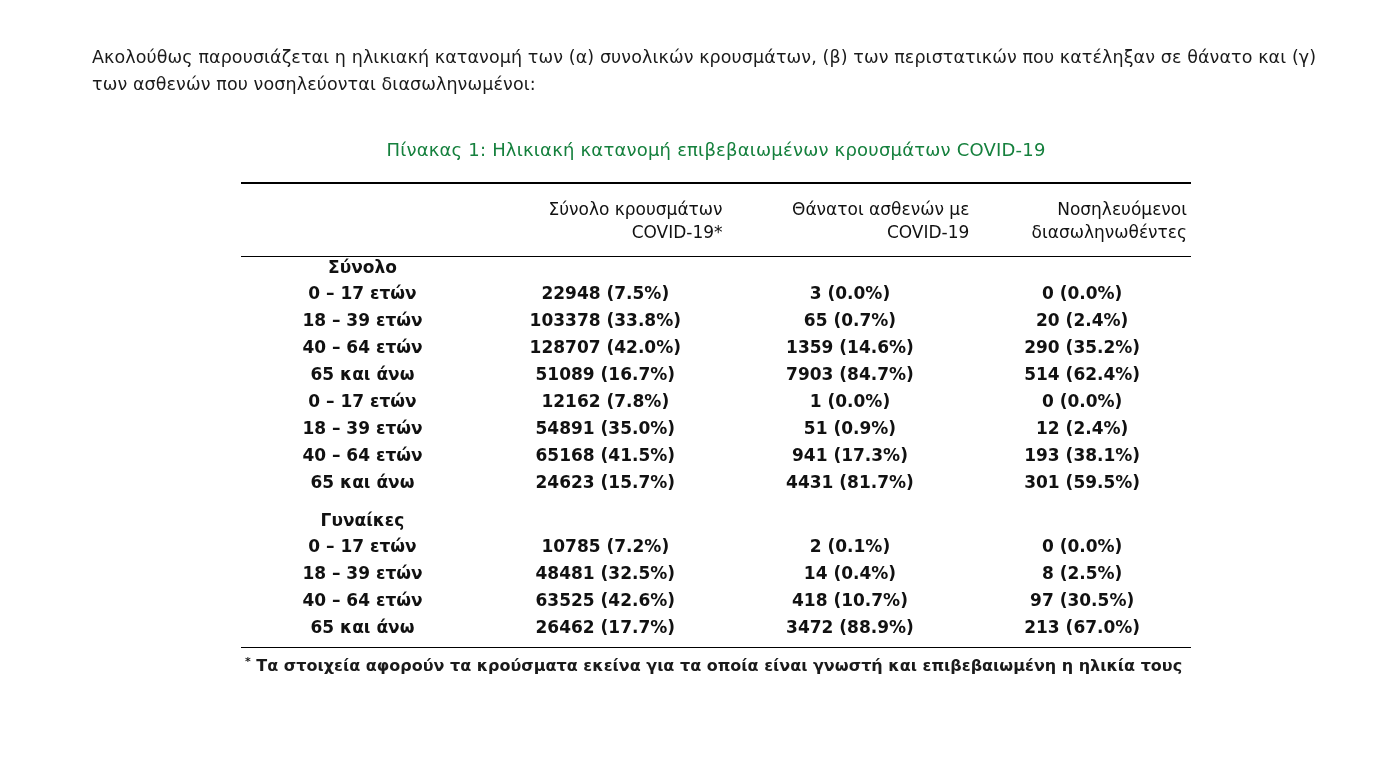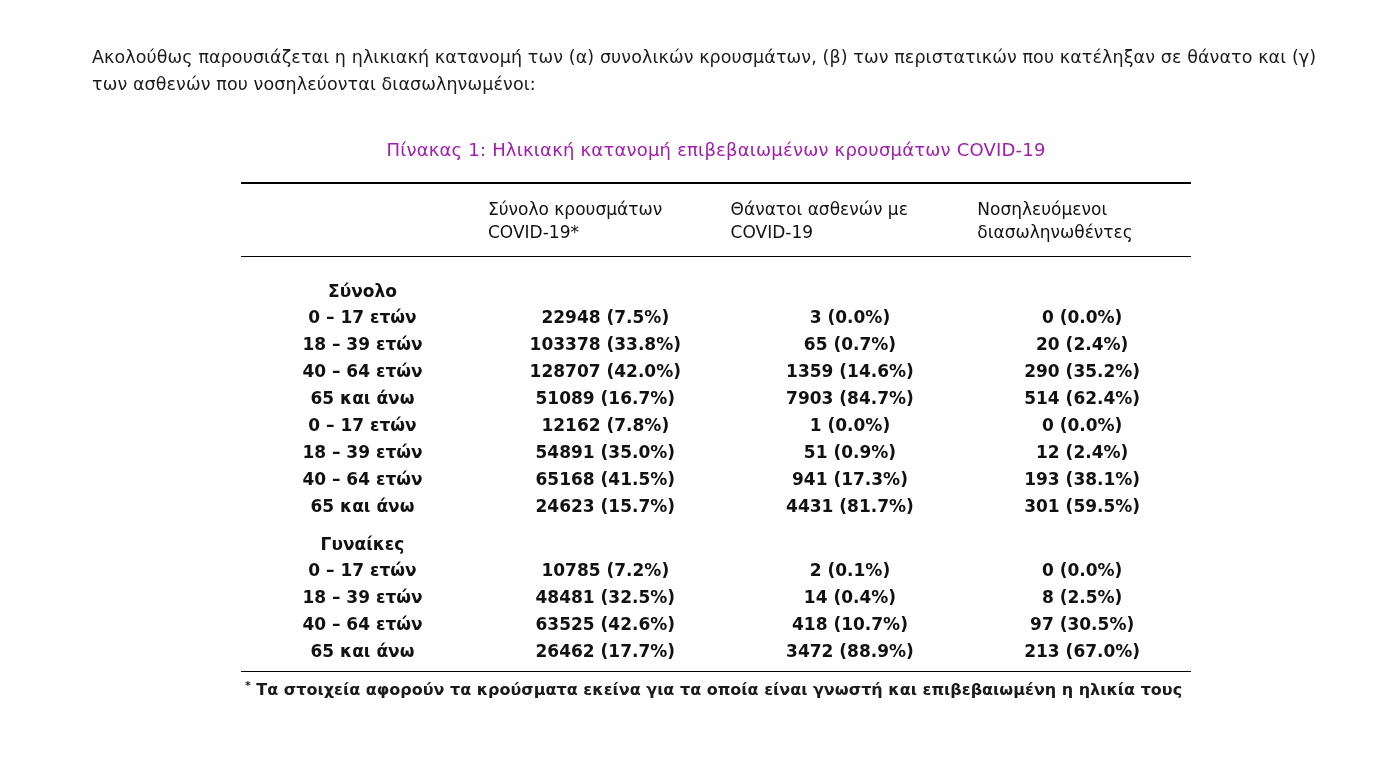--- a/index.html
+++ b/index.html
@@ -27,35 +27,35 @@
     line-height: 1.58;
     color: #1a1a1a;
     max-width: 1255px;
     letter-spacing: 0.1px;
   }
   .table-title {
     text-align: center;
     font-size: 18px;
     margin-top: 40px;
     margin-bottom: 22px;
-    color: #a21caf;
+    color: #15803d;
     letter-spacing: 0.2px;
   }
   .table-wrap {
     width: 950px;
     margin: 0 auto;
   }
   table.stats {
     width: 100%;
     border-collapse: collapse;
     font-size: 17px;
   }
   table.stats thead th {
     font-weight: normal;
-    text-align: left;
+    text-align: right;
     vertical-align: bottom;
     padding: 14px 4px 12px 4px;
     line-height: 1.35;
     color: #111111;
   }
   thead tr.head-row th {
     border-top: 2.5px solid #000;
     border-bottom: 1.6px solid #000;
   }
   th.col-label {
@@ -70,21 +70,21 @@
     color: #111111;
     white-space: nowrap;
     font-weight: bold;
   }
   tr.group-head td.col-label {
     font-weight: bold;
     padding-top: 14px;
     padding-bottom: 3px;
   }
   tr.first-group td.col-label {
-    padding-top: 24px;
+    padding-top: 0;
   }
   td.indent {
     padding-left: 38px;
   }
   tr.last-row td {
     padding-bottom: 10px;
   }
   .rule-bottom {
     border-top: 1.6px solid #000;
     margin-top: 0;

